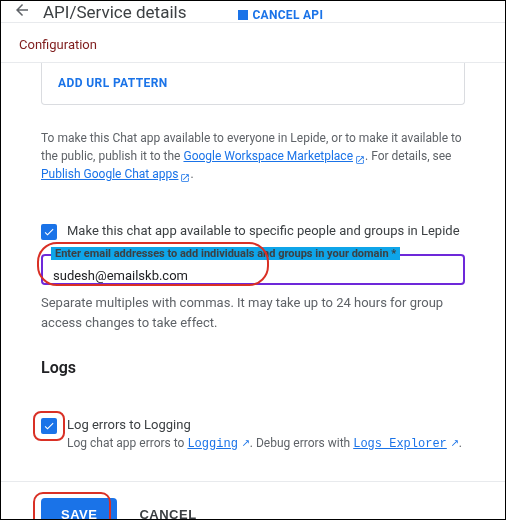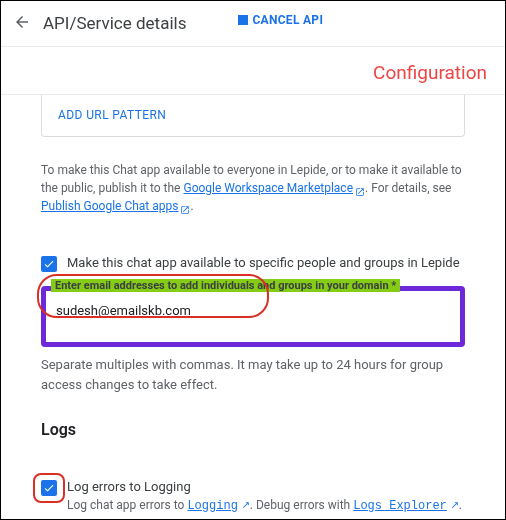--- a/index.html
+++ b/index.html
@@ -8,71 +8,71 @@
       background: #fff;
       width: 506px;
       height: 520px;
       border: 1px solid #000;
       overflow: hidden;
       font-size: 13px;
       color: #202124;
     }
     .header {
       display: flex;
-      align-items: flex-start;
-      padding: 12px 12px;
+      align-items: flex-end;
+      padding: 0 12px;
       gap: 12px;
     }
     .back-arrow svg { width: 18px; height: 18px; fill: #5f6368; }
     .header-title { font-size: 17px; color: #3c4043; flex: 0 0 auto; margin-right: 40px;}
     .disable-api {
       color: #1a73e8;
       font-weight: 700;
       font-size: 12px;
       display: flex;
       align-items: center;
       gap: 4px;
       letter-spacing: .3px;
     }
     .disable-api .sq { width:10px;height:10px;background:#1a73e8;display:inline-block;}
     .divider { height:1px; background:#e8eaed; width:100%; }
-    .config-title { font-size: 19px; padding: 14px 18px 10px; color:#ef4444;text-align:right;}
+    .config-title { font-size: 13px; padding: 14px 18px 10px; color:#7f1d1d;}
     .container { padding: 0 40px 16px 40px; }
     .add-url-box {
       border: 1px solid #dadce0;
       border-top: none;
       border-radius: 0 0 4px 4px;
       padding: 12px 16px 14px;
       margin-bottom: 24px;
     }
-    .add-url { color:#1a73e8; font-weight:400; font-size:12px; letter-spacing:.4px;}
+    .add-url { color:#1a73e8; font-weight:700; font-size:12px; letter-spacing:.4px;}
     h3.section { font-size: 16px; font-weight: 600; margin-bottom: 8px;}
     .visibility-desc { color:#5f6368; font-size:12px; line-height:1.5; margin-bottom:16px;}
     .visibility-desc a { color:#1a73e8; text-decoration: underline; }
     .ext-icon { display:inline-block; width:10px; height:10px; margin-left:2px; vertical-align:middle;}
     .ext-icon svg { width:10px;height:10px;fill:#1a73e8;}
     .check-row { display:flex; align-items:flex-start; gap:10px; margin-bottom:14px;margin-top:40px;}
     .checkbox {
       width: 16px; height: 16px; border-radius: 2px;
       background:#1a73e8; display:flex;align-items:center;justify-content:center;
       flex-shrink:0; margin-top:1px;
     }
     .checkbox svg { width:12px;height:12px;fill:#fff;}
     .check-label { font-size:13px; color:#3c4043;}
     .email-row { position:relative; margin-bottom:8px;}
     .email-field {
-      border: 5px solid #6d28d9;
+      border: 2px solid #6d28d9;
       border-radius: 4px;
-      padding: 12px 10px 24px;
+      padding: 12px 10px 0;
       width:100%;
     }
     .floating-label {
       position:absolute;
       top:-7px; left:10px;
-      background:#84cc16; padding:0 4px;
+      background:#0ea5e9; padding:0 4px;
       font-size:11px; font-weight:700;
       color:#3c4043;
     }
     .email-val { font-size:13px; color:#202124;}
     .annot-red {
       position:absolute;
       border:2.2px solid #d93025;
       border-radius:20px;
       pointer-events:none;
     }

